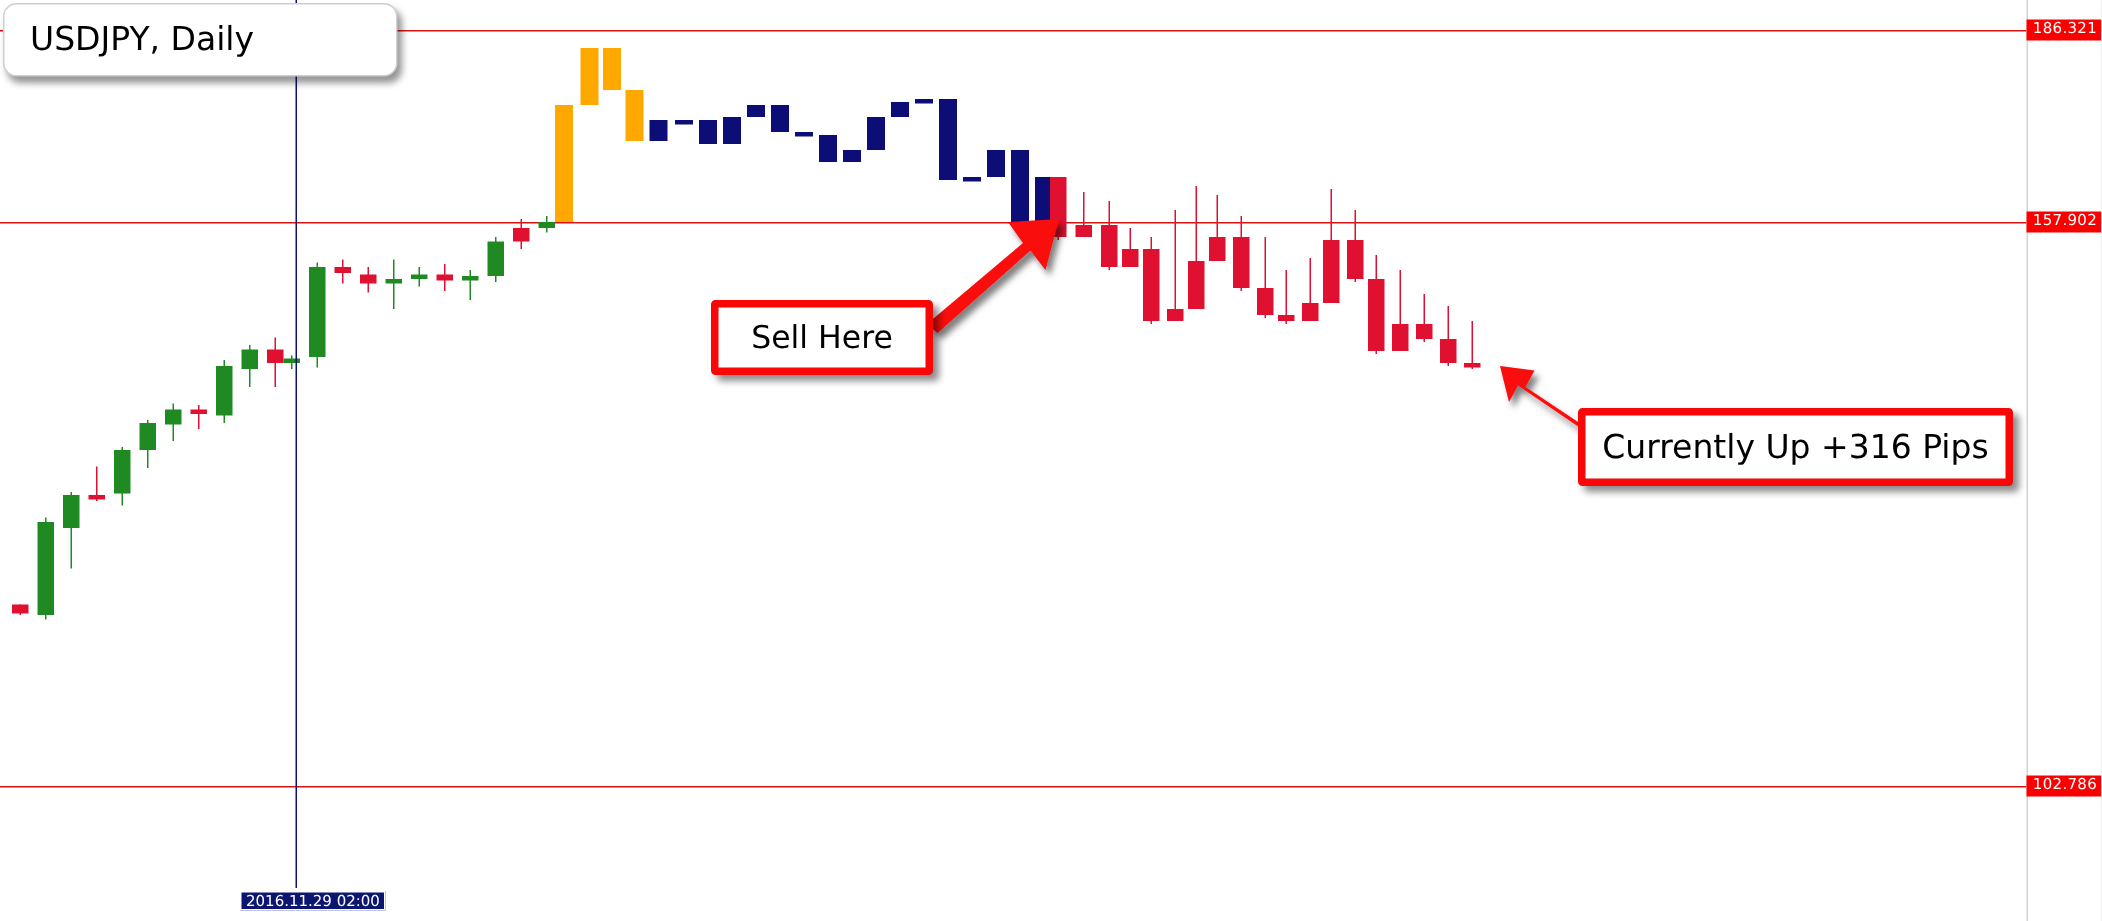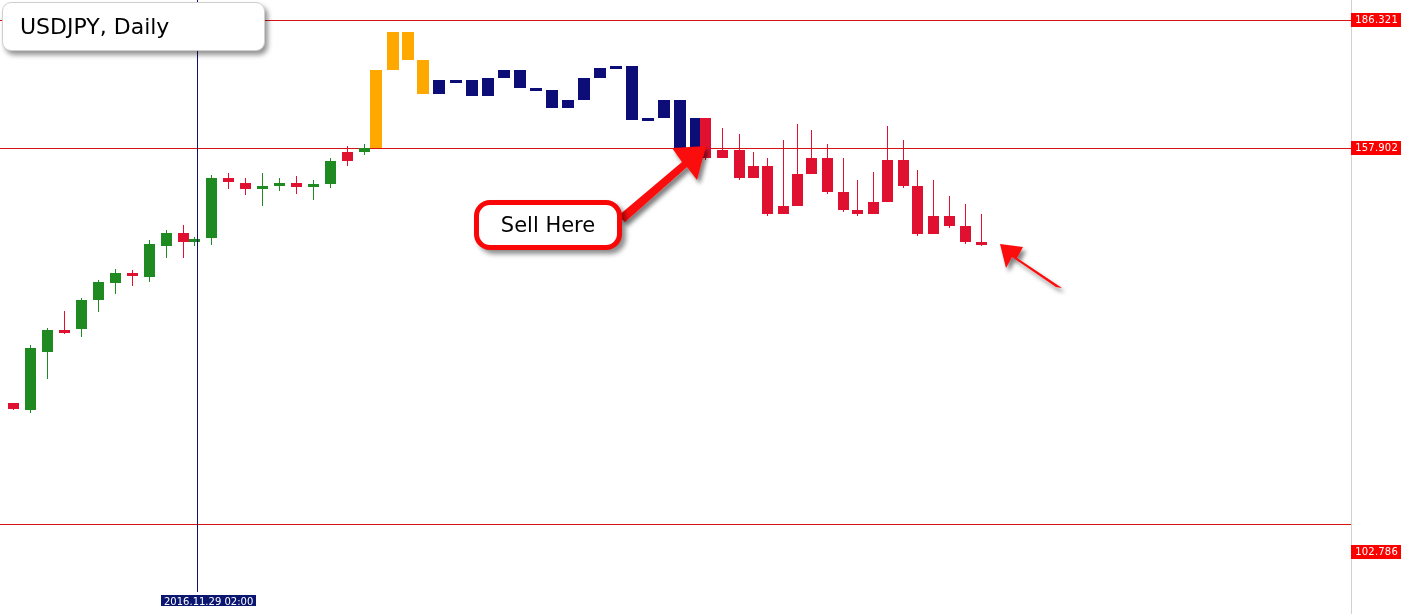--- a/index.html
+++ b/index.html
@@ -98,21 +98,21 @@
     border-radius:9px;
     justify-content:flex-start;
     padding-left:17px;
     box-shadow:3px 4px 5px rgba(0,0,0,.42);
     z-index:40;
   }
   #title-box .callout-text{font-size:22px;}
 
   .red-callout{
     border:5px solid #f90606;
-    border-radius:16px;
+    border-radius:3px;
     box-shadow:4px 4px 5px rgba(0,0,0,.45);
     z-index:35;
   }
   #sell-callout{ left:474px; top:200px; width:148px; height:50px; }
   #sell-callout .callout-text{font-size:21px;}
 
   #pips-callout{ left:1052px; top:272px; width:290px; height:52px; }
   #pips-callout .callout-text{font-size:22px;}
 
   svg.anno{position:absolute; left:0; top:0; width:1401px; height:614px; overflow:visible; pointer-events:none;}
@@ -357,21 +357,21 @@
         <div class="body" style="left: 0px; top: 242px; width: 11px; height: 3px; background: rgb(224, 16, 48);"></div>
       </div>
     </div>
 
   <div id="crosshair-v" style="left: 197px;"></div>
   <div id="time-tag" style="left: 160px; top: 594px; background: rgb(11, 22, 112);">2016.11.29 02:00</div>
 
   <div id="price-axis">
     <div class="price-tag" id="tag-top" style="top: 13px; background: rgb(252, 0, 0);">186.321</div>
     <div class="price-tag" id="tag-middle" style="top: 141px; background: rgb(252, 0, 0);">157.902</div>
-    <div class="price-tag" id="tag-bottom" style="top: 545px; background: rgb(252, 0, 0);">102.786</div>
+    <div class="price-tag" id="tag-bottom" style="top: 517px; background: rgb(252, 0, 0);">102.786</div>
   </div>
 
   <svg class="anno" viewBox="0 0 1401 614">
     <defs>
       <filter id="arrowShadow" x="-30%" y="-30%" width="170%" height="170%">
         <feDropShadow dx="3" dy="4" stdDeviation="2.2" flood-color="#000" flood-opacity="0.5"></feDropShadow>
       </filter>
     </defs>
 
     <g filter="url(#arrowShadow)">
@@ -384,14 +384,17 @@
   </svg>
 
   <div class="callout" id="title-box">
     <span class="callout-text">USDJPY, Daily</span>
   </div>
 
   <div class="callout red-callout" id="sell-callout" style="border-color: rgb(249, 6, 6);">
     <span class="callout-text">Sell Here</span>
   </div>
 
+  <div class="callout red-callout" id="pips-callout" style="border-color: rgb(249, 6, 6);">
+    <span class="callout-text">Currently Up +316 Pips</span>
+  </div>
 
 </div>
 
 </body></html>

